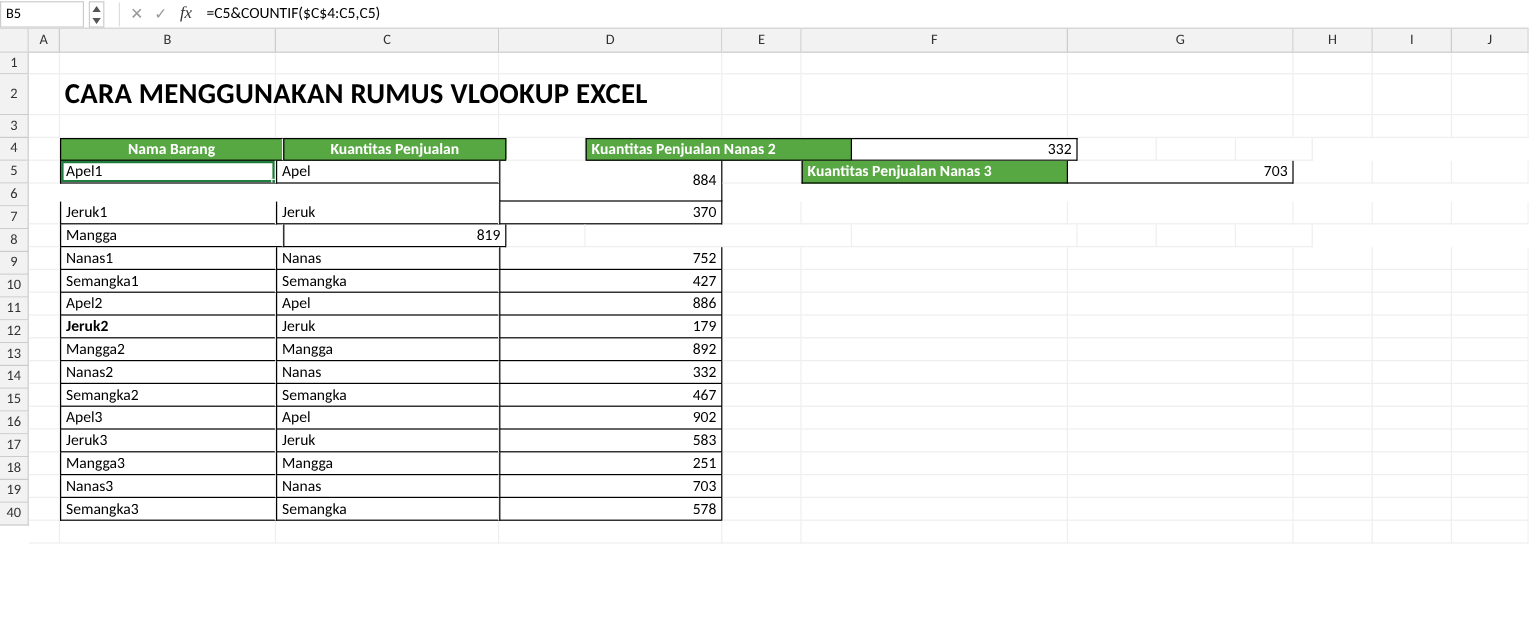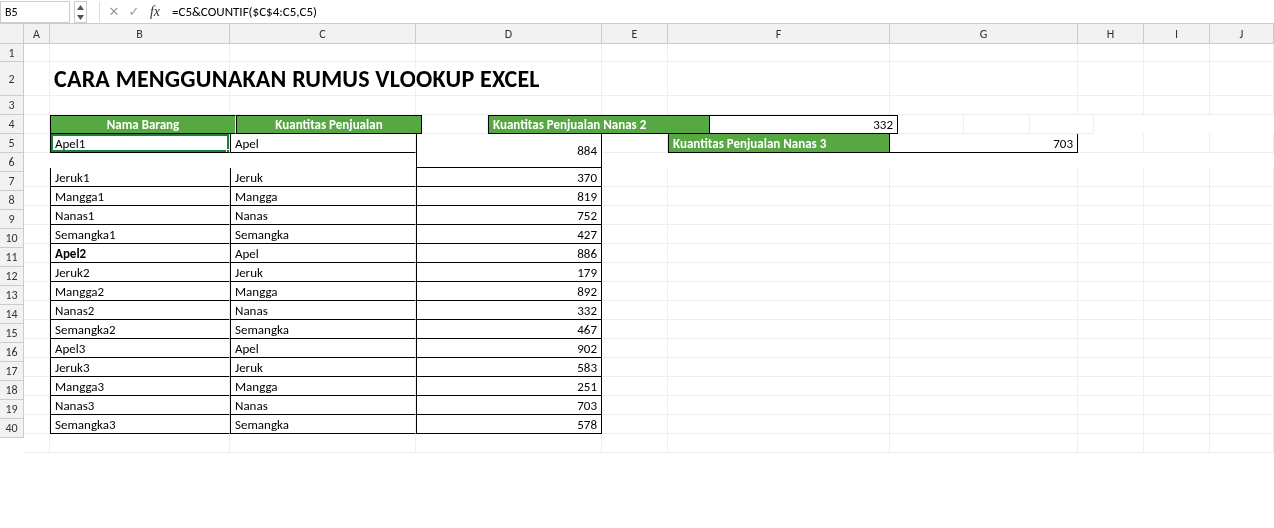--- a/index.html
+++ b/index.html
@@ -306,21 +306,20 @@
         <div class="cell cD bd num lastcol" style="height: 19px;">370</div>
         <div class="cell cE" style="height: 19px;"></div>
         <div class="cell cF" style="height: 19px;"></div>
         <div class="cell cG" style="height: 19px;"></div>
         <div class="cell cH" style="height: 19px;"></div>
         <div class="cell cI" style="height: 19px;"></div>
         <div class="cell cJ" style="height: 19px;"></div>
       </div>
       <div class="row">
         <div class="cell cA" style="height: 19px;"></div>
-        <div class="cell cB bd" style="height: 19px;">Mangga1</div>
         <div class="cell cC bd" style="height: 19px;">Mangga</div>
         <div class="cell cD bd num lastcol" style="height: 19px;">819</div>
         <div class="cell cE" style="height: 19px;"></div>
         <div class="cell cF" style="height: 19px;"></div>
         <div class="cell cG" style="height: 19px;"></div>
         <div class="cell cH" style="height: 19px;"></div>
         <div class="cell cI" style="height: 19px;"></div>
         <div class="cell cJ" style="height: 19px;"></div>
       </div>
       <div class="row">
@@ -342,33 +341,33 @@
         <div class="cell cD bd num lastcol" style="height: 19px; padding-left: 32px;">427</div>
         <div class="cell cE" style="height: 19px;"></div>
         <div class="cell cF" style="height: 19px;"></div>
         <div class="cell cG" style="height: 19px;"></div>
         <div class="cell cH" style="height: 19px;"></div>
         <div class="cell cI" style="height: 19px;"></div>
         <div class="cell cJ" style="height: 19px;"></div>
       </div>
       <div class="row">
         <div class="cell cA" style="height: 19px;"></div>
-        <div class="cell cB bd" style="height: 19px; font-weight: bold;">Apel2</div>
+        <div class="cell cB bd" style="height: 19px;">Apel2</div>
         <div class="cell cC bd" style="height: 19px;">Apel</div>
         <div class="cell cD bd num lastcol" style="height: 19px;">886</div>
         <div class="cell cE" style="height: 19px;"></div>
         <div class="cell cF" style="height: 19px;"></div>
         <div class="cell cG" style="height: 19px;"></div>
         <div class="cell cH" style="height: 19px;"></div>
         <div class="cell cI" style="height: 19px;"></div>
         <div class="cell cJ" style="height: 19px;"></div>
       </div>
       <div class="row">
         <div class="cell cA" style="height: 19px;"></div>
-        <div class="cell cB bd" style="height: 19px;">Jeruk2</div>
+        <div class="cell cB bd" style="height: 19px; font-weight: bold;">Jeruk2</div>
         <div class="cell cC bd" style="height: 19px;">Jeruk</div>
         <div class="cell cD bd num lastcol" style="height: 19px;">179</div>
         <div class="cell cE" style="height: 19px;"></div>
         <div class="cell cF" style="height: 19px;"></div>
         <div class="cell cG" style="height: 19px;"></div>
         <div class="cell cH" style="height: 19px;"></div>
         <div class="cell cI" style="height: 19px;"></div>
         <div class="cell cJ" style="height: 19px;"></div>
       </div>
       <div class="row">

